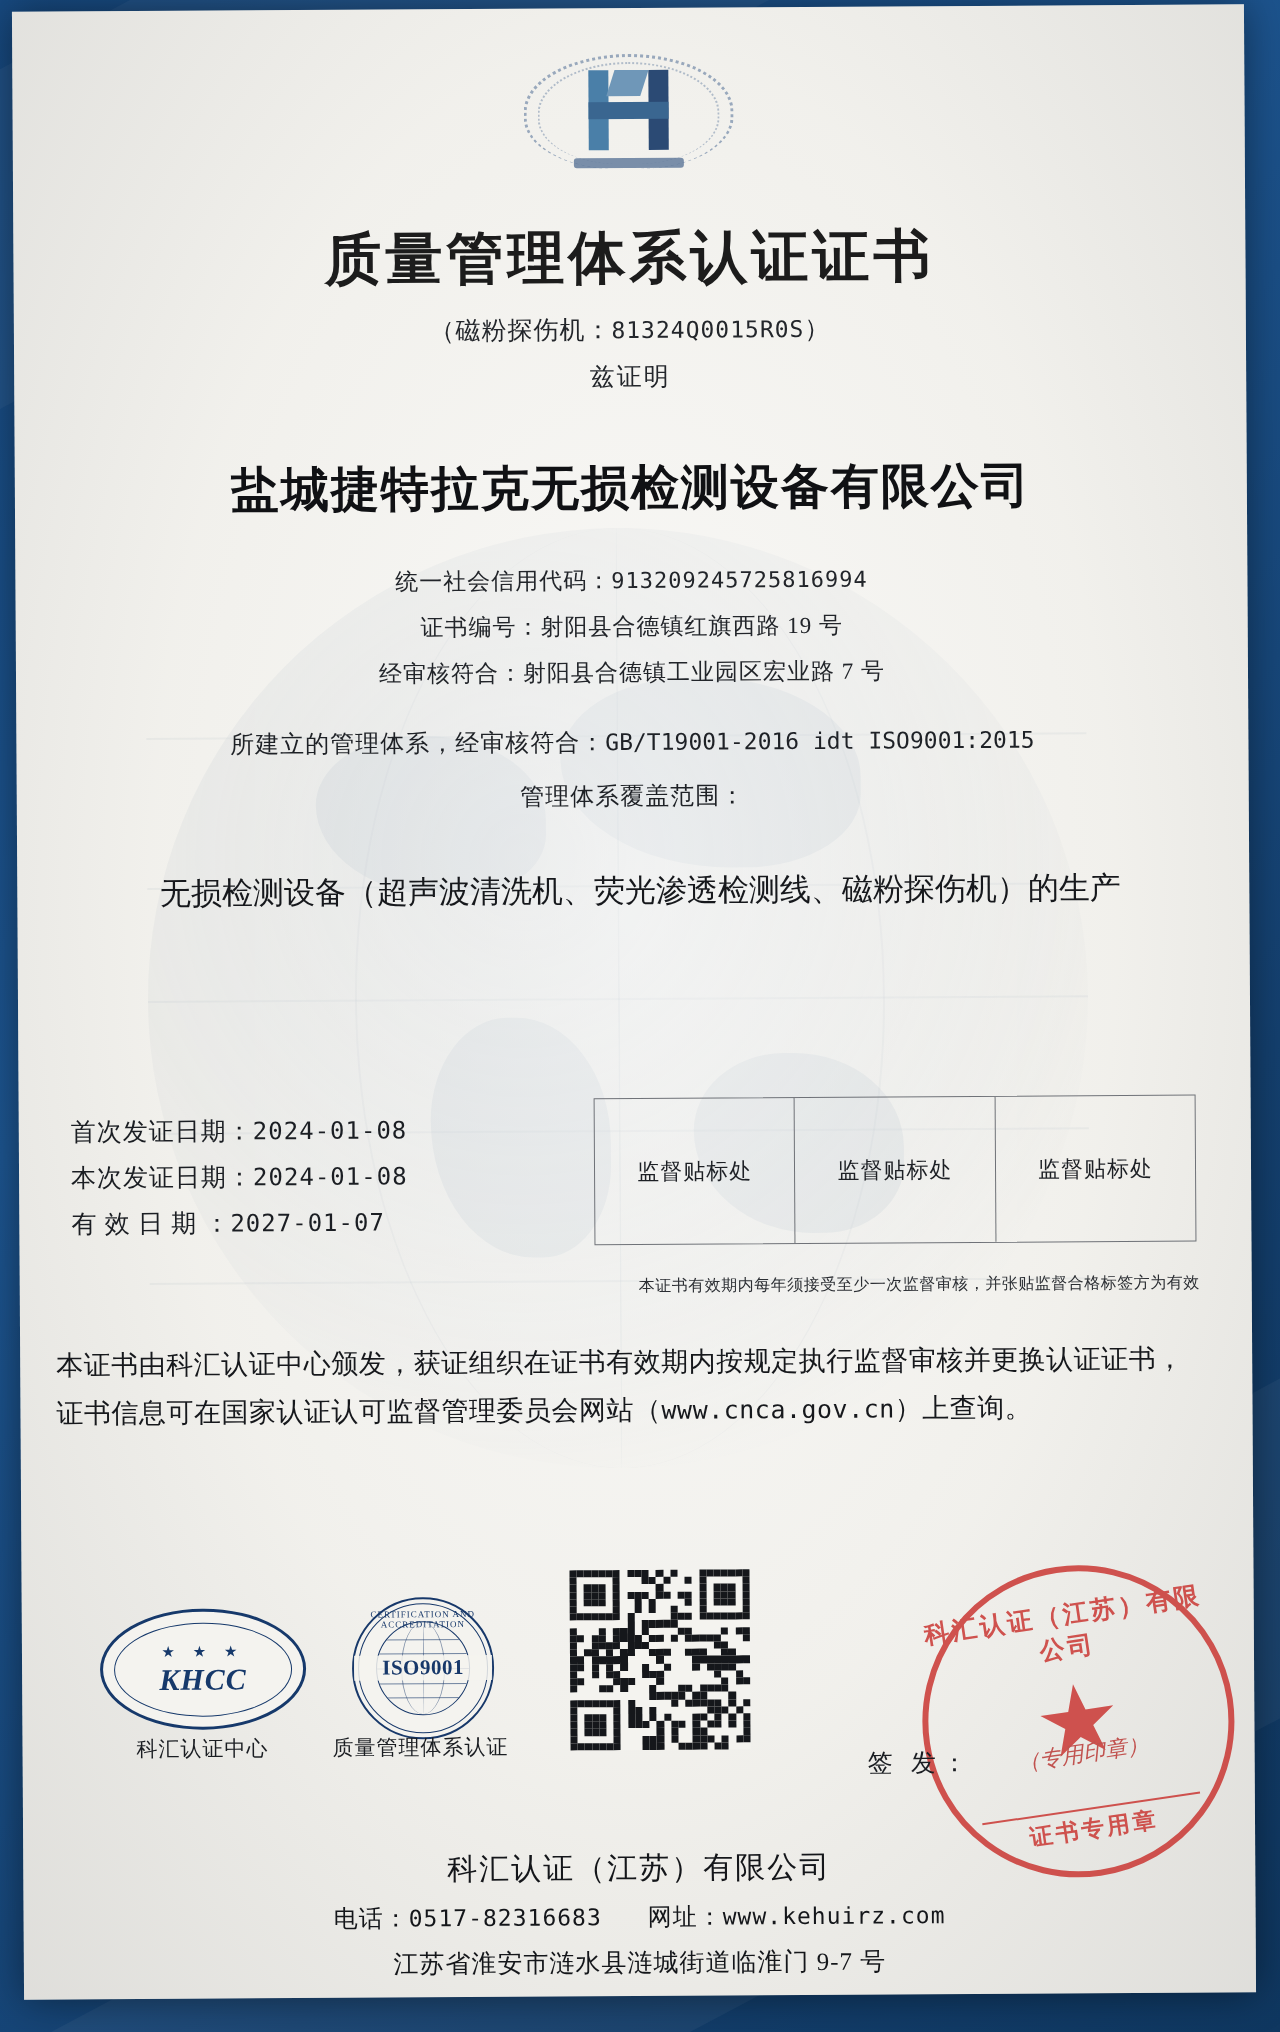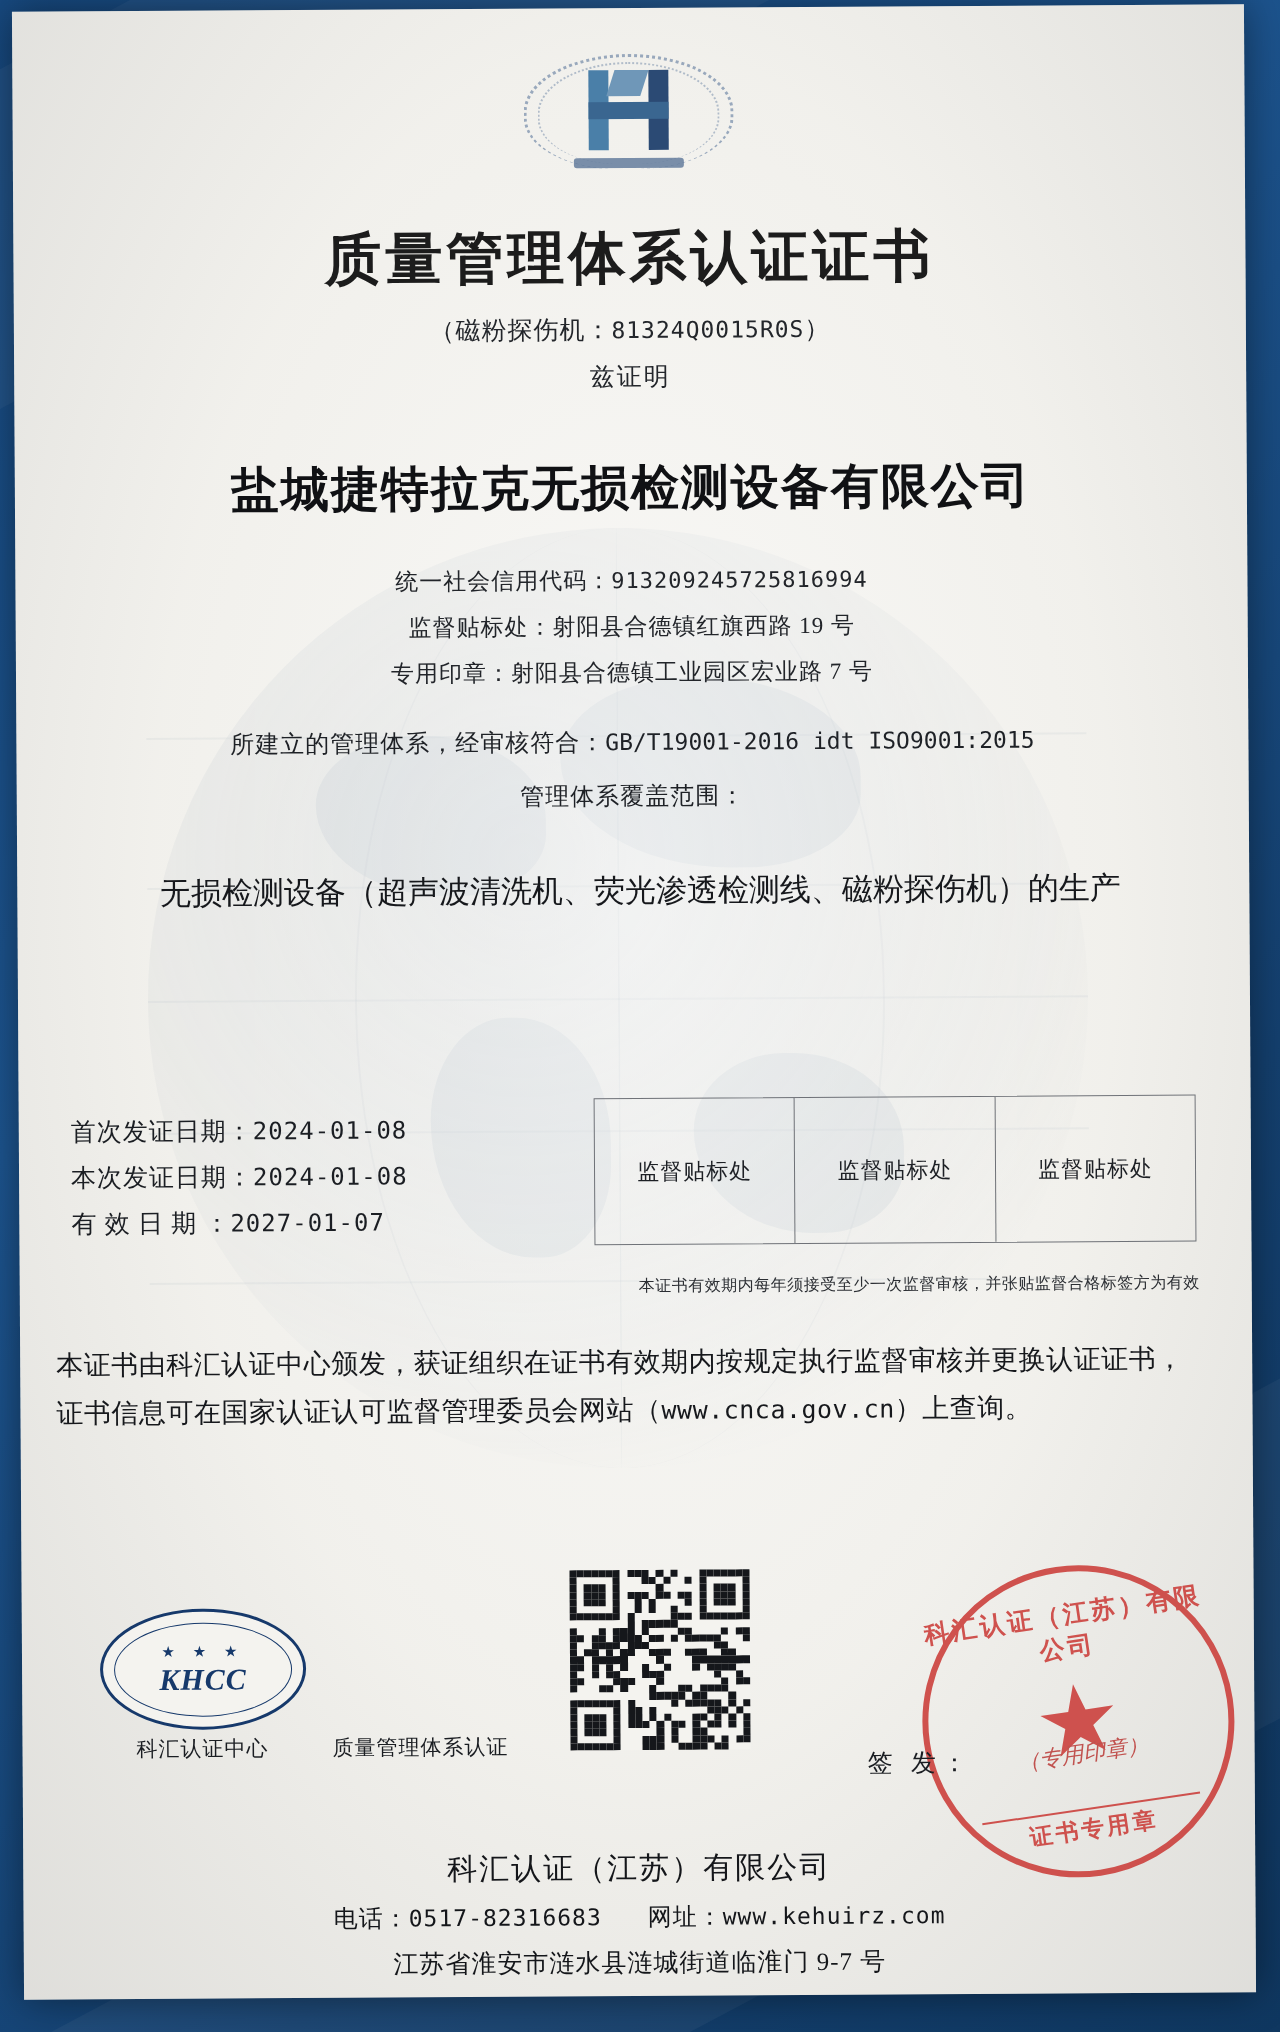--- a/index.html
+++ b/index.html
@@ -554,24 +554,24 @@
 
     <div class="hereby">兹证明</div>
 
     <div class="company">盐城捷特拉克无损检测设备有限公司</div>
 
     <div class="meta">
       <div>
         <span>统一社会信用代码：</span><span class="mono">913209245725816994</span>
       </div>
       <div>
-        <span>监督贴标处：</span><span>射阳县合德镇红旗西路 19 号</span>
+        <span>证书编号：</span><span>射阳县合德镇红旗西路 19 号</span>
       </div>
       <div>
-        <span>专用印章：</span><span>射阳县合德镇工业园区宏业路 7 号</span>
+        <span>经审核符合：</span><span>射阳县合德镇工业园区宏业路 7 号</span>
       </div>
     </div>
 
     <div class="standard">
       <span>所建立的管理体系，经审核符合：</span><span class="mono">GB/T19001-2016 idt ISO9001:2015</span>
     </div>
 
     <div class="scope-label">管理体系覆盖范围：</div>
     <div class="scope-text">无损检测设备（超声波清洗机、荧光渗透检测线、磁粉探伤机）的生产</div>
 
@@ -602,20 +602,34 @@
     </div>
 
     <div class="khcc">
       <div class="inner">
         <div class="stars">★ ★ ★</div>
         <div class="txt">KHCC</div>
       </div>
     </div>
     <div class="khcc-cap">科汇认证中心</div>
 
+    <div class="isomark">
+      <div class="ring-txt"></div>
+      <div class="iso-arc">CERTIFICATION AND ACCREDITATION</div>
+      <div class="globe2">
+        <div class="g-lat" style="top:18%"></div>
+        <div class="g-lat" style="top:34%"></div>
+        <div class="g-lat" style="top:50%"></div>
+        <div class="g-lat" style="top:66%"></div>
+        <div class="g-lat" style="top:82%"></div>
+        <div class="g-mer" style="left:50%"></div>
+        <div class="g-mer" style="left:26%; right:26%; border-right:1px solid rgba(23,56,106,0.5);"></div>
+      </div>
+      <div class="iso-label">ISO9001</div>
+    </div>
     <div class="iso-cap">质量管理体系认证</div>
 
     <div class="qr" id="qr">
           <div class="cell" style="left:0px;top:0px;width:7.2px;height:7.2px"></div>
           <div class="cell" style="left:7.2px;top:0px;width:7.2px;height:7.2px"></div>
           <div class="cell" style="left:14.4px;top:0px;width:7.2px;height:7.2px"></div>
           <div class="cell" style="left:21.6px;top:0px;width:7.2px;height:7.2px"></div>
           <div class="cell" style="left:28.8px;top:0px;width:7.2px;height:7.2px"></div>
           <div class="cell" style="left:36px;top:0px;width:7.2px;height:7.2px"></div>
           <div class="cell" style="left:43.2px;top:0px;width:7.2px;height:7.2px"></div>

